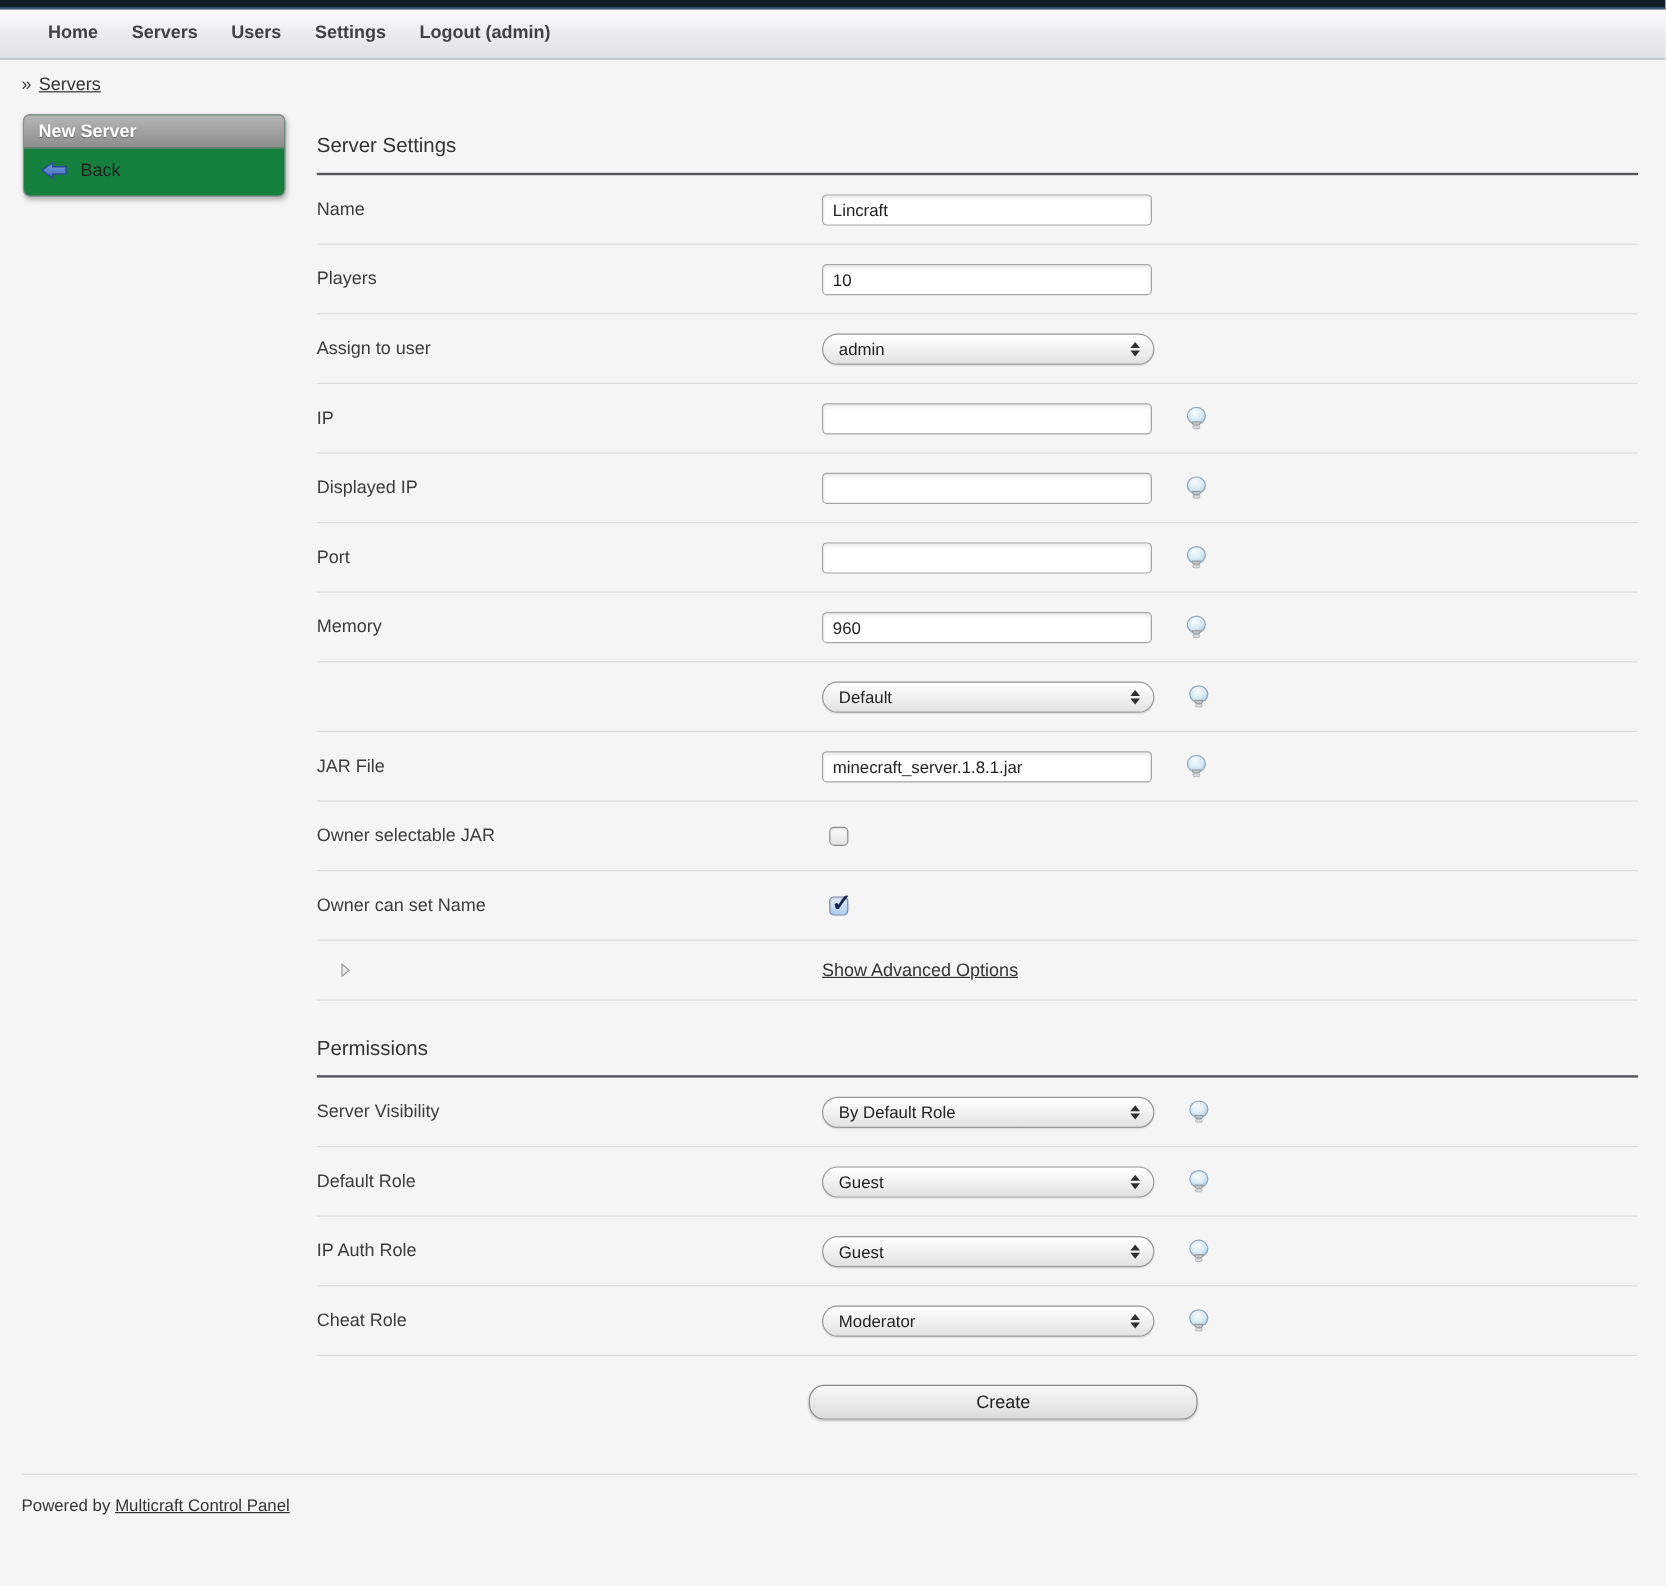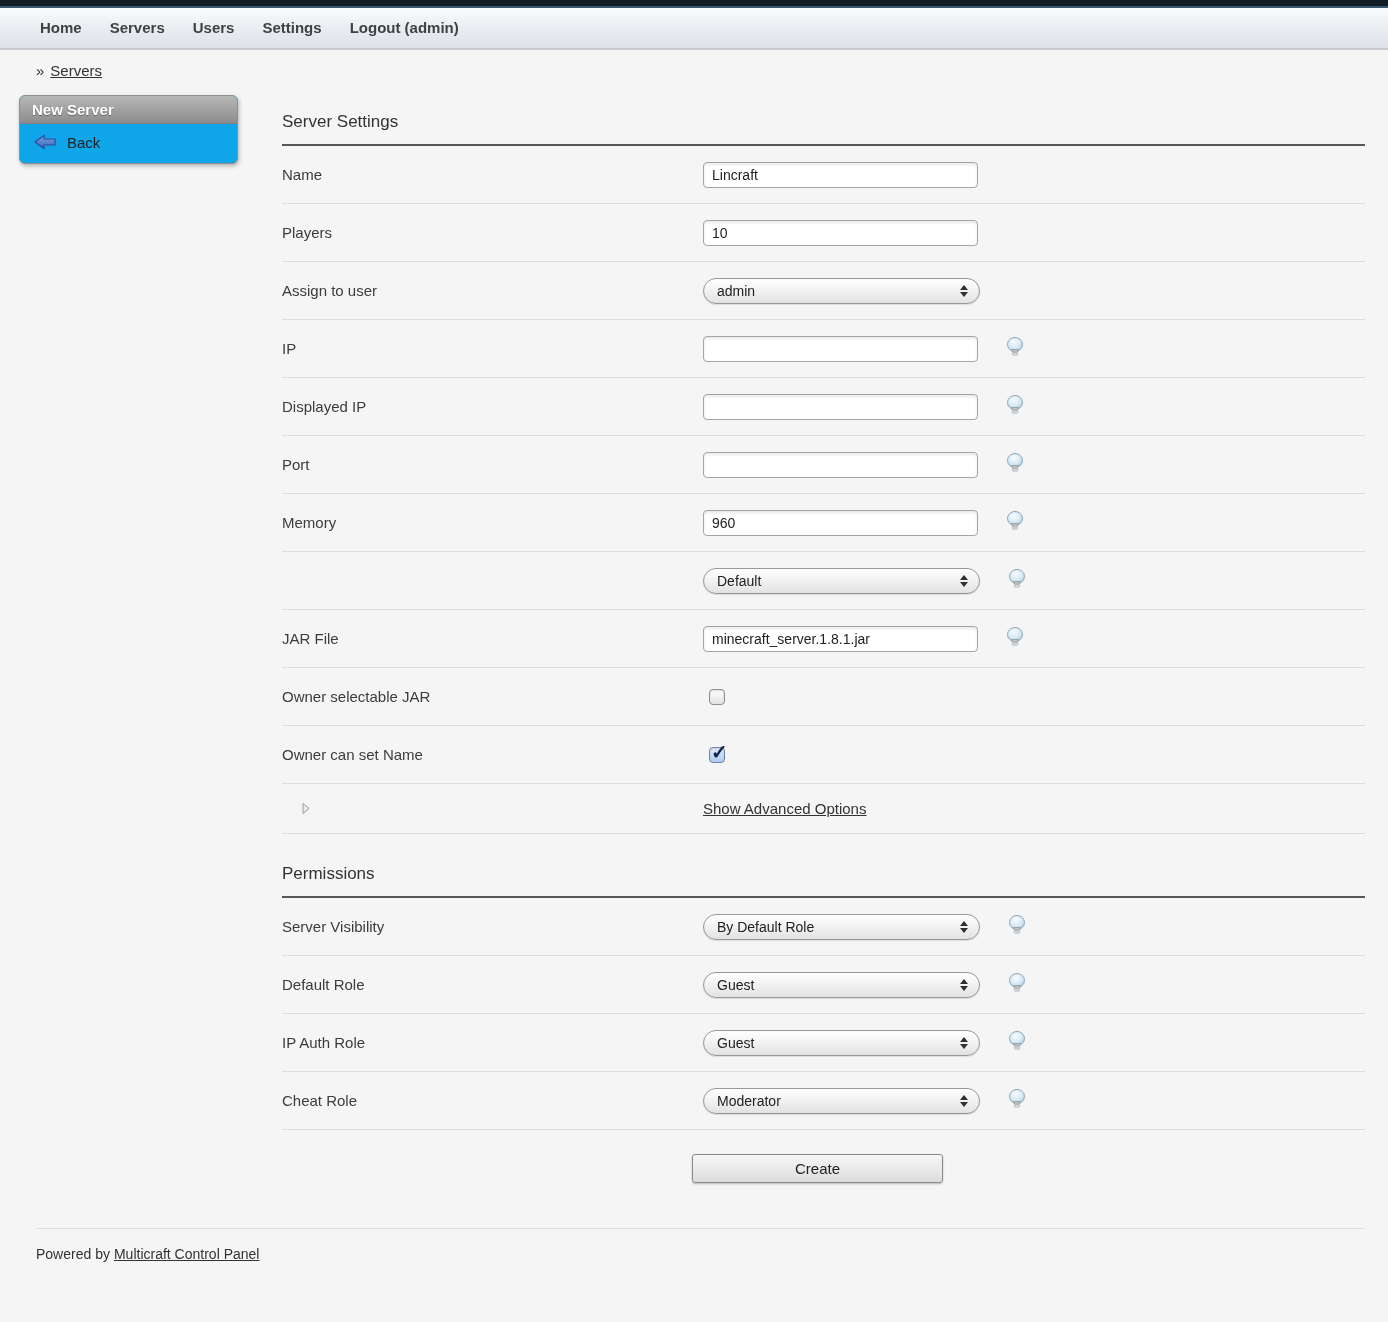--- a/index.html
+++ b/index.html
@@ -19,30 +19,30 @@
     height:42px;
     background:linear-gradient(#fafbfc,#e8ebef 55%,#dfe3e8);
     border-bottom:2px solid #c6c9cd;
     display:flex; align-items:center;
     padding-left:26px;
   }
   .nav-item {
     padding:0 14px; font-size:15px; font-weight:bold; color:#3e4245; cursor:pointer;
     line-height:42px;
   }
-  .page { position:relative; padding:0 23px 0 36px; }
+  .page { position:relative; padding:0 23px 0 18px; }
   .breadcrumb { padding-top:12px; height:40px; font-size:15px; color:#333; }
   .crumb-sep { margin-right:6px; }
   .crumb-link { color:#333; text-decoration:underline; cursor:pointer; }
 
   
   .sidebar-box {
     position:absolute; left:19px; top:45px; width:219px;
     border:1px solid #8f8f8f; border-radius:6px;
-    background:#0ea5e9;
+    background:#15803d;
     box-shadow:1px 2px 4px rgba(0,0,0,0.28);
   }
   .sidebar-header {
     height:28px; border-radius:5px 5px 0 0;
     background:linear-gradient(#b6b6b6,#8d8d8d);
     border-bottom:1px solid #7f7f7f;
     display:flex; align-items:center; padding-left:12px;
     color:#fff; font-weight:bold; font-size:15px;
     text-shadow:0 1px 1px rgba(0,0,0,0.35);
   }
@@ -59,21 +59,21 @@
     margin:22px 0 0 0; padding-bottom:12px;
     border-bottom:2px solid #55585b;
   }
   .section-title.permissions { margin-top:30px; }
   .row {
     display:flex; align-items:center; min-height:58px;
     border-bottom:1px solid #dcdcdd;
     gap:11px;
   }
   .row-label { width:410px; font-size:15px; color:#3c3c3c; flex-shrink:0; }
-  .row-control { display:flex; align-items:flex-start; }
+  .row-control { display:flex; align-items:center; }
 
   .input-text {
     width:275px; height:26px;
     border:1px solid #a5a5a5; border-radius:4px;
     background:#fff;
     box-shadow:inset 0 2px 3px rgba(0,0,0,0.09);
     font-family:"Liberation Sans", sans-serif;
     font-size:14px; color:#222; padding:0 8px;
     outline:none;
   }
@@ -108,22 +108,22 @@
     position:absolute; top:-8px; left:1px;
     font-size:20px; font-weight:bold; color:#17264d;
   }
 
   .row.advanced { min-height:50px; }
   .disclosure { margin-left:19px; display:flex; }
   .advanced-link { font-size:15px; color:#333; text-decoration:underline; cursor:pointer; }
 
   .row.create-row { border-bottom:none; padding:18px 0 0 0; }
   .create-btn {
-    width:251px; height:29px; margin-left:410px;
-    border:1px solid #8a8a8a; border-radius:3px;
+    width:324px; height:29px; margin-left:410px;
+    border:1px solid #8a8a8a; border-radius:13px;
     background:linear-gradient(#f7f7f7,#dcdcdc);
     box-shadow:0 1px 2px rgba(0,0,0,0.25);
     font-family:"Liberation Sans", sans-serif;
     font-size:15px; color:#222; cursor:pointer;
   }
 
   .footer-rule { border:none; border-top:1px solid #ddd; margin:40px 0 0 0; }
   .footer { padding:17px 0 0 0; font-size:14px; color:#333; }
   .footer-text { margin-right:4px; }
   .footer-link { color:#333; text-decoration:underline; cursor:pointer; }

